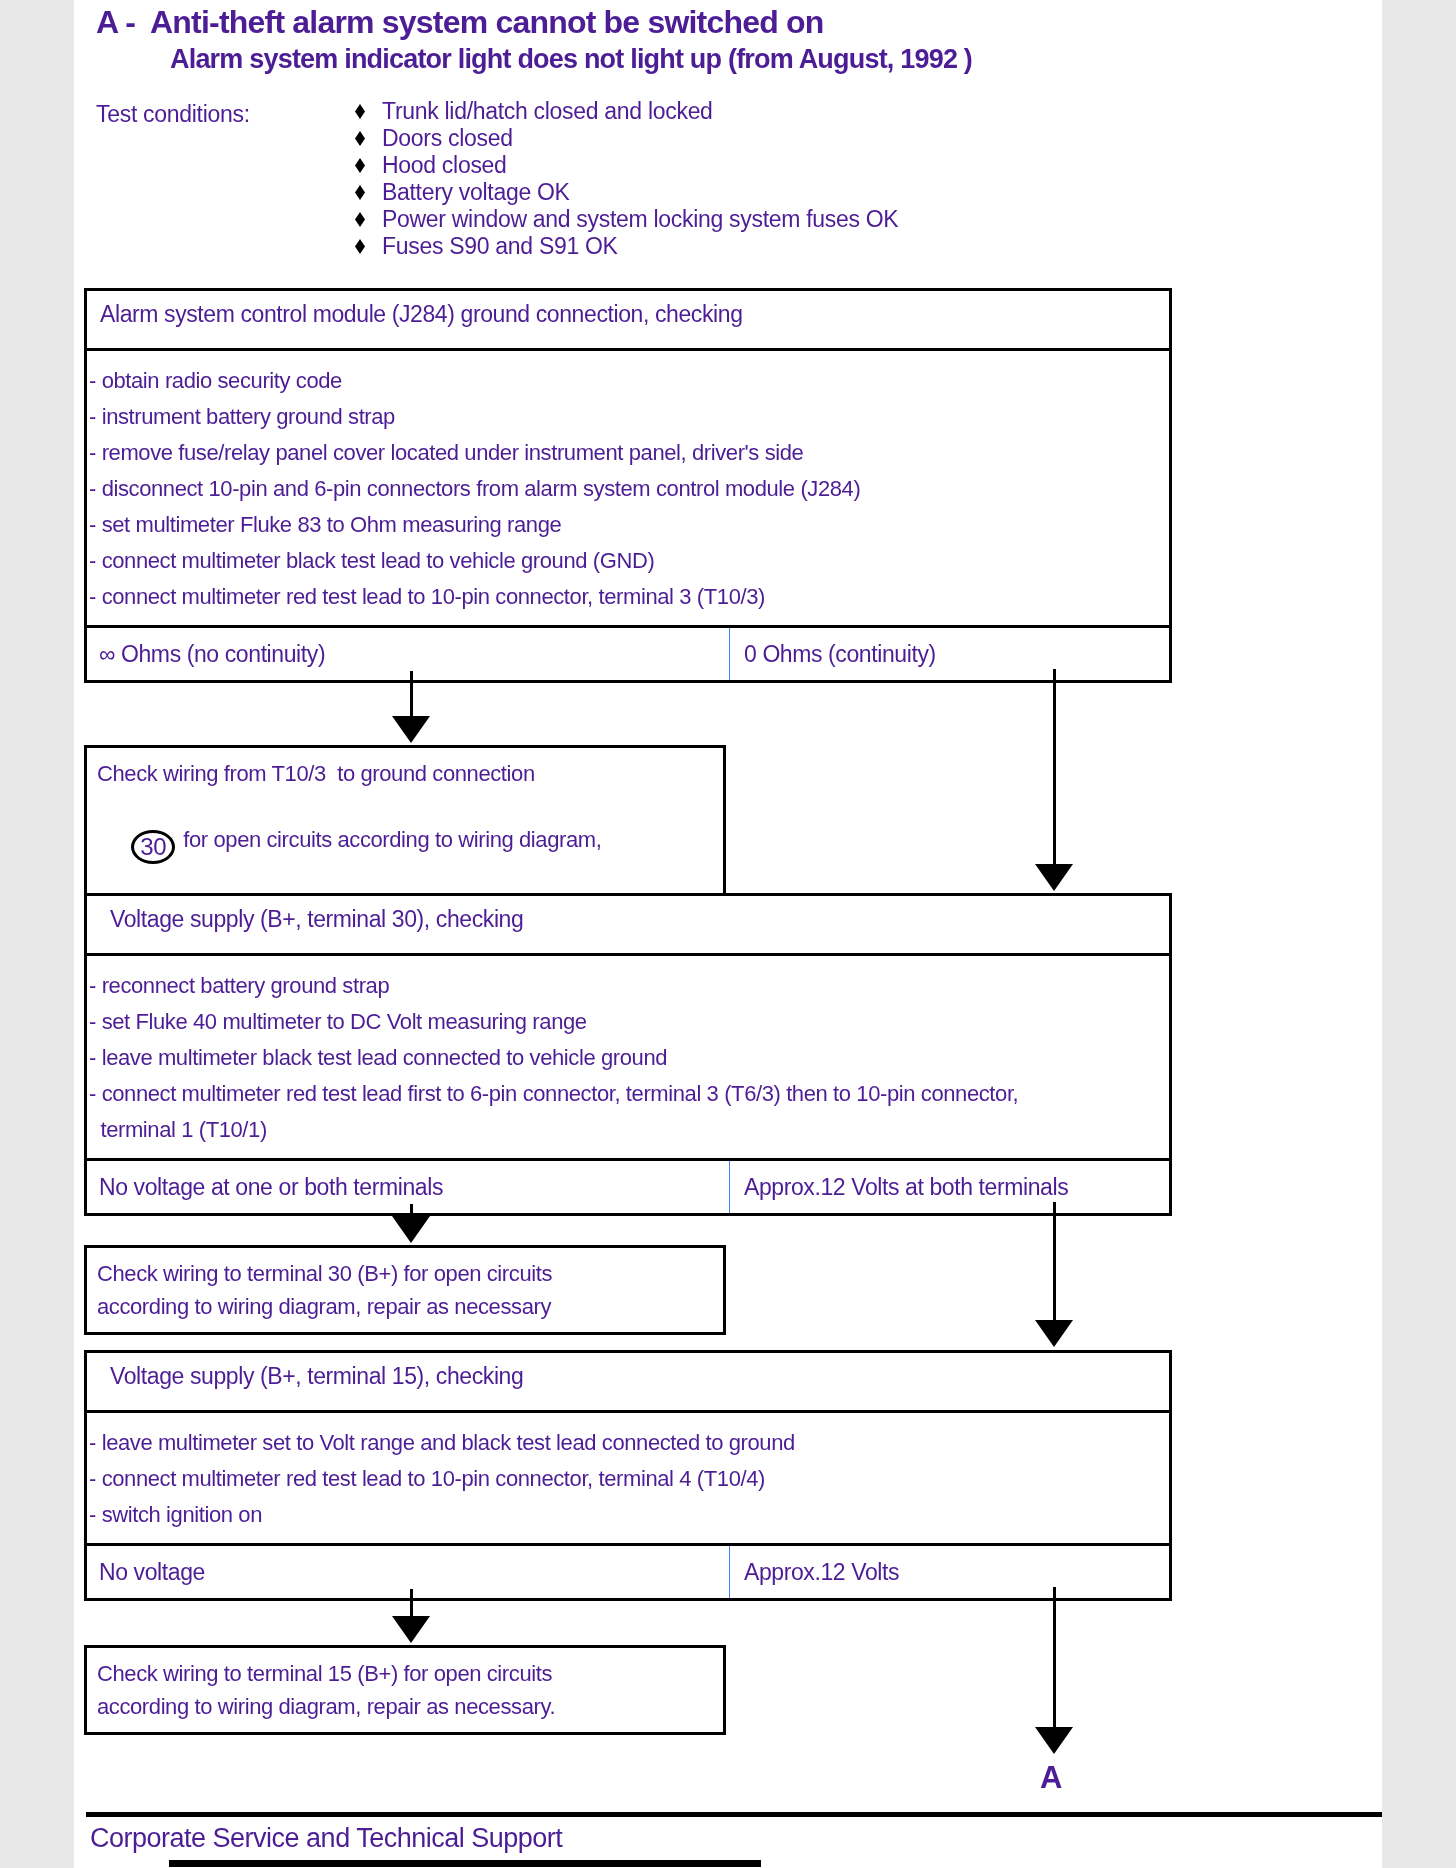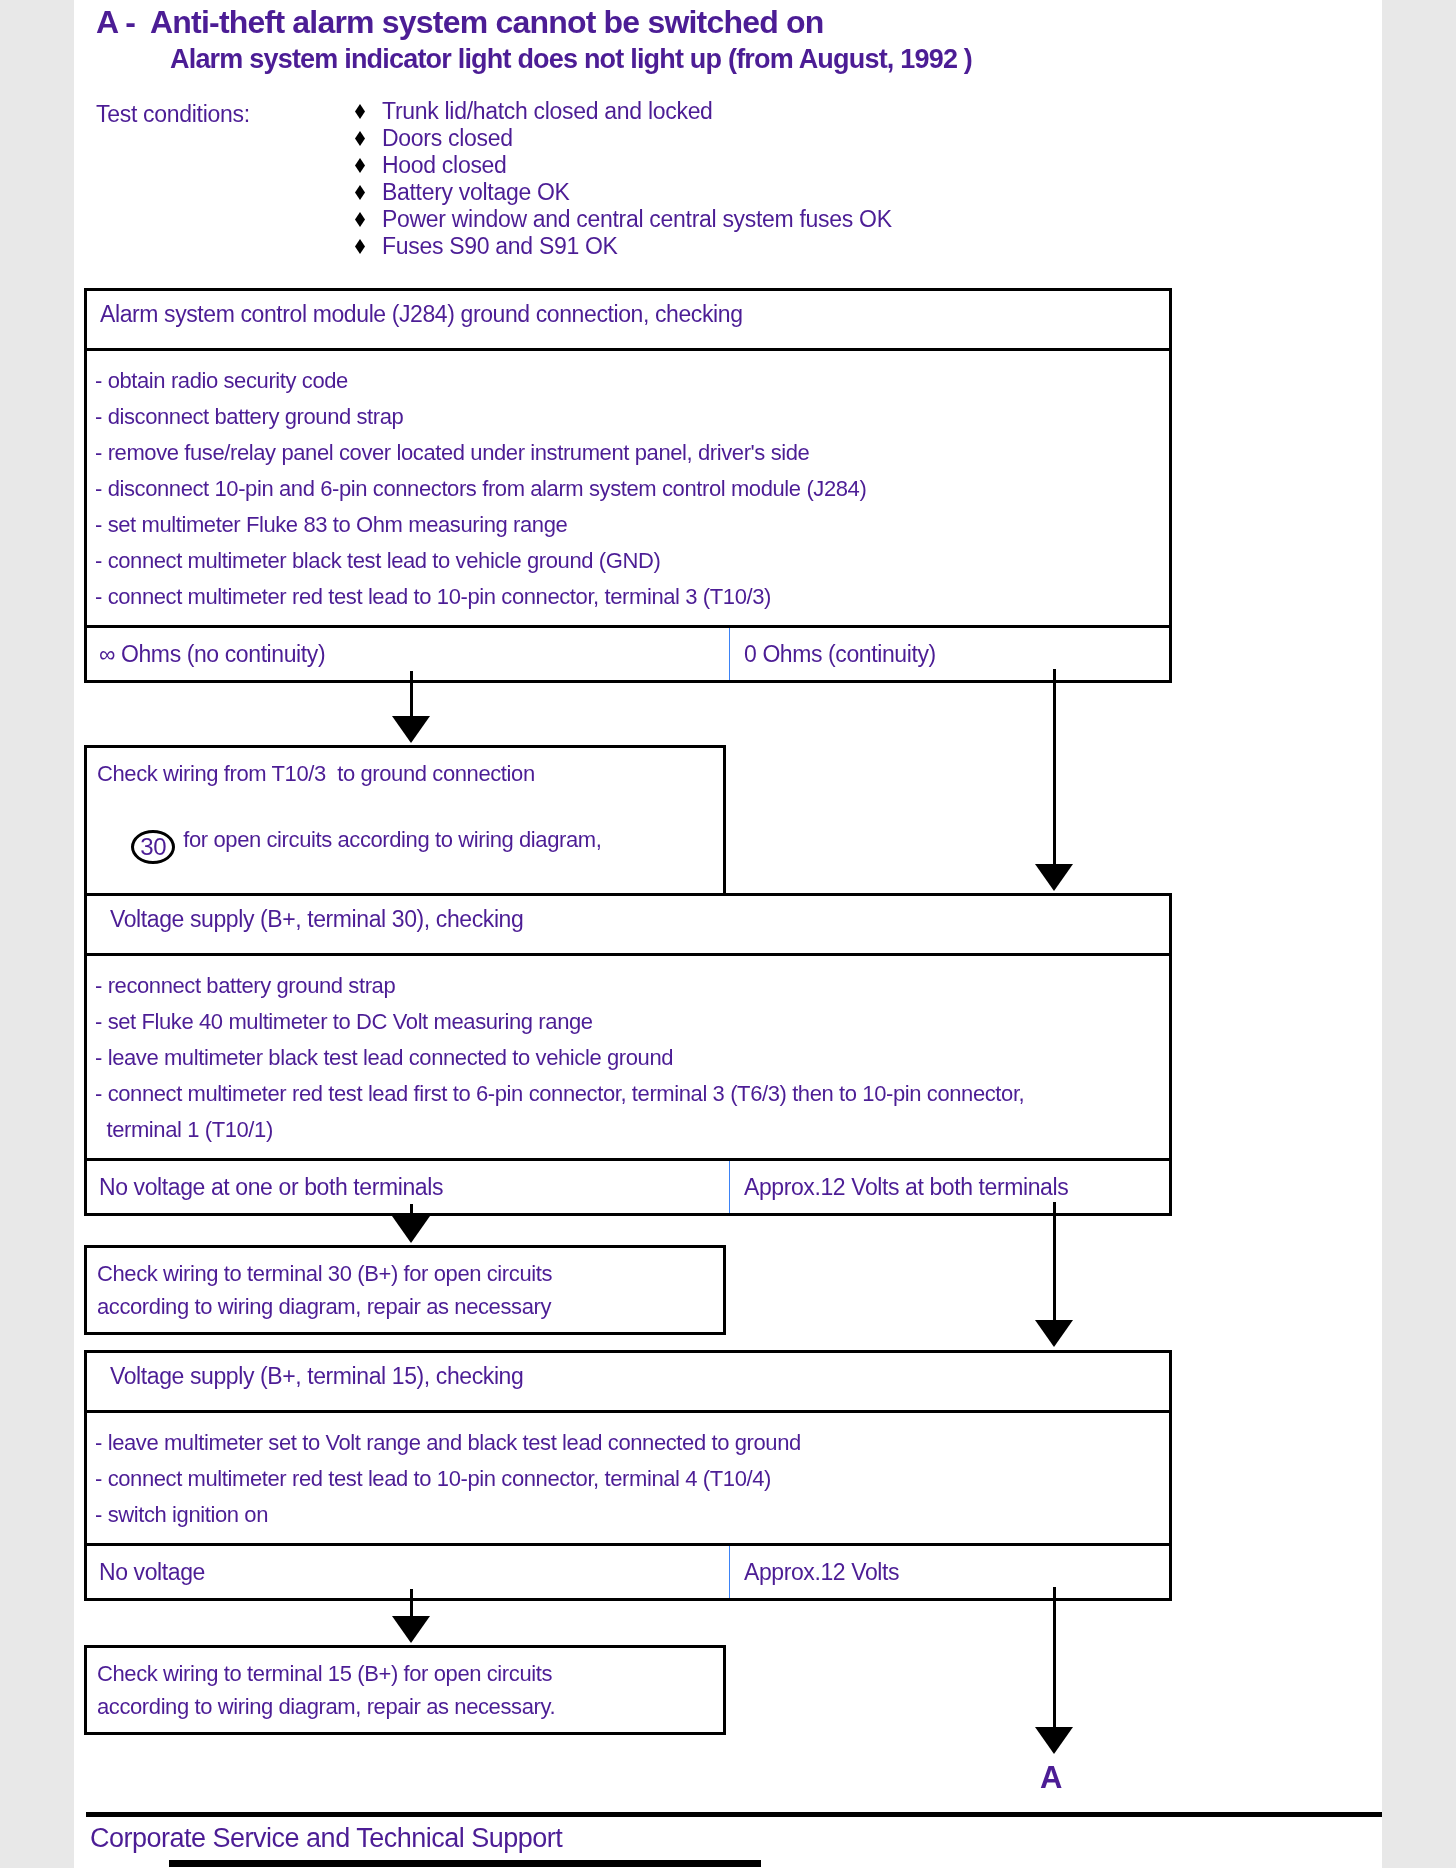--- a/index.html
+++ b/index.html
@@ -25,21 +25,21 @@
 
   .step-box {
     position:absolute; left:10px; width:1088px; box-sizing:border-box;
     border:3px solid #000; background:#fff;
   }
   .box-title {
     font-size:23px; letter-spacing:-0.4px; line-height:27px;
     padding:10px 10px 20px 13px; border-bottom:3px solid #000; white-space:pre;
   }
   .indent-title .box-title { padding-left:23px; }
-  .box-body { padding:12px 8px 10px; }
+  .box-body { padding:12px 2px 10px; }
   .iline { font-size:22px; line-height:36px; letter-spacing:-0.4px; white-space:pre; }
   .box-results {
     display:flex; border-top:3px solid #000; height:52px;
     font-size:23px; letter-spacing:-0.4px;
   }
   .res-left {
     flex:0 0 643px; box-sizing:border-box; border-right:1px solid #3b82f6;
     display:flex; align-items:center; padding-left:12px;
   }
   .res-right { flex:1; display:flex; align-items:center; padding-left:14px; }
@@ -126,33 +126,33 @@
       <div class="tc-item">
       <span class="diamond"></span>
       <span>Hood closed</span>
     </div>
       <div class="tc-item">
       <span class="diamond"></span>
       <span>Battery voltage OK</span>
     </div>
       <div class="tc-item">
       <span class="diamond"></span>
-      <span>Power window and central central system fuses OK</span>
+      <span>Power window and system locking system fuses OK</span>
     </div>
       <div class="tc-item">
       <span class="diamond"></span>
       <span>Fuses S90 and S91 OK</span>
     </div>
     </div>
 
   <div class="step-box" id="box-step1">
     <div class="box-title">Alarm system control module (J284) ground connection, checking</div>
     <div class="box-body">
         <div class="iline">- obtain radio security code</div>
-        <div class="iline">- disconnect battery ground strap</div>
+        <div class="iline">- instrument battery ground strap</div>
         <div class="iline">- remove fuse/relay panel cover located under instrument panel, driver's side</div>
         <div class="iline">- disconnect 10-pin and 6-pin connectors from alarm system control module (J284)</div>
         <div class="iline">- set multimeter Fluke 83 to Ohm measuring range</div>
         <div class="iline">- connect multimeter black test lead to vehicle ground (GND)</div>
         <div class="iline">- connect multimeter red test lead to 10-pin connector, terminal 3 (T10/3)</div>
       </div>
     <div class="box-results">
       <div class="res-left">∞ Ohms (no continuity)</div>
       <div class="res-right">0 Ohms (continuity)</div>
     </div>

